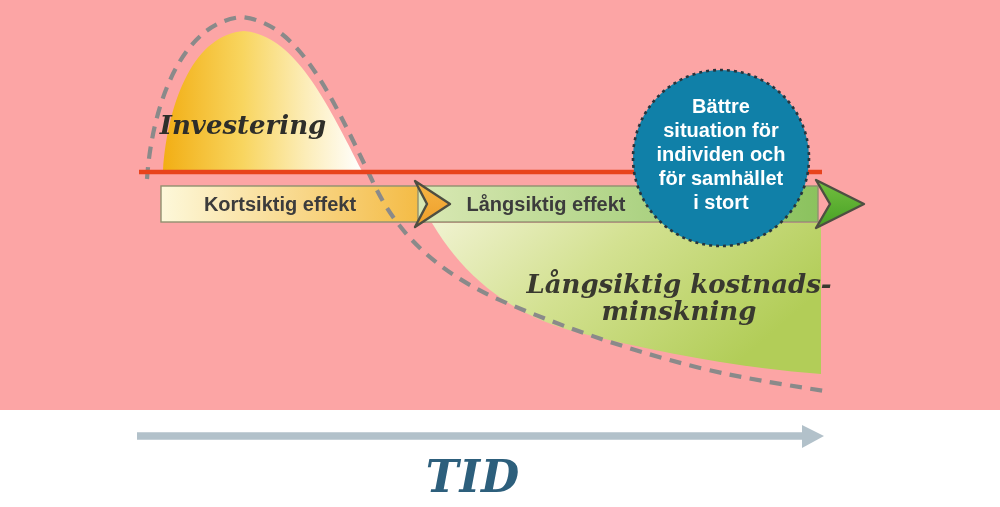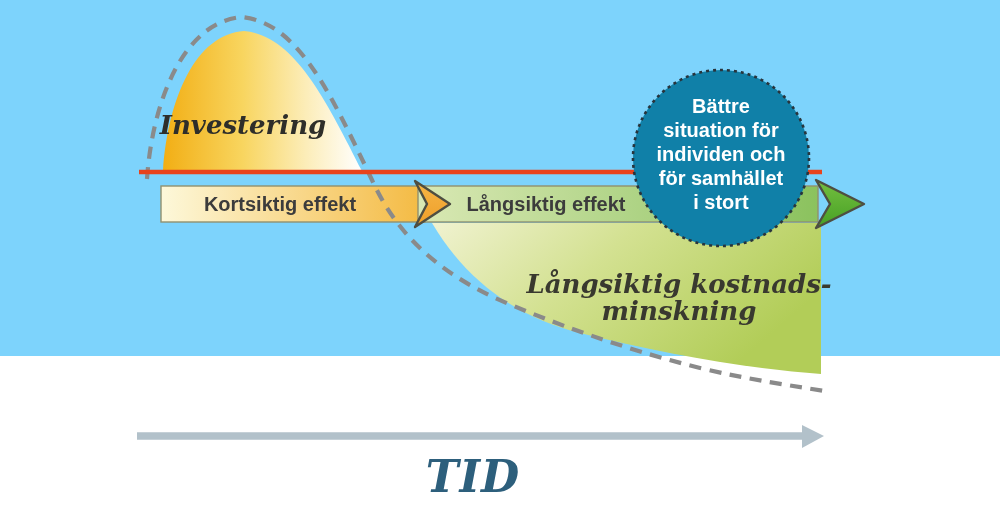--- a/index.html
+++ b/index.html
@@ -7,22 +7,22 @@
     padding: 0;
     background: #ffffff;
     width: 1000px;
     height: 507px;
     overflow: hidden;
     font-family: "Liberation Sans", sans-serif;
   }
   .stage {
     position: relative;
     width: 1000px;
-    height: 356px;
-    background: #7dd3fc;
+    height: 410px;
+    background: #fca5a5;
   }
   svg { display: block; }
   .band-label {
     font-family: "Liberation Sans", sans-serif;
     font-weight: 700;
     font-size: 20px;
     fill: #3c3c3c;
   }
   .serif-label {
     font-family: "DejaVu Serif", "Liberation Serif", serif;

